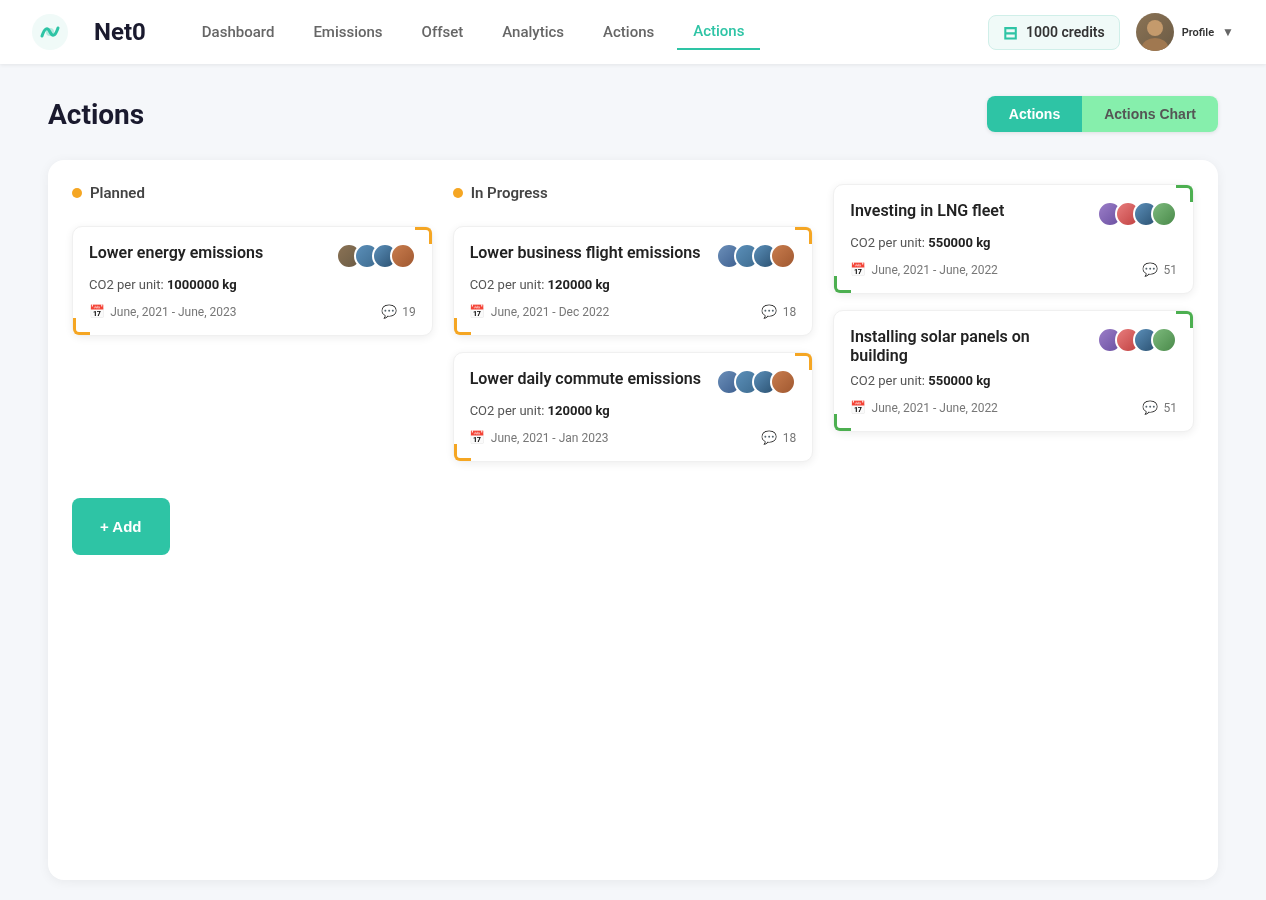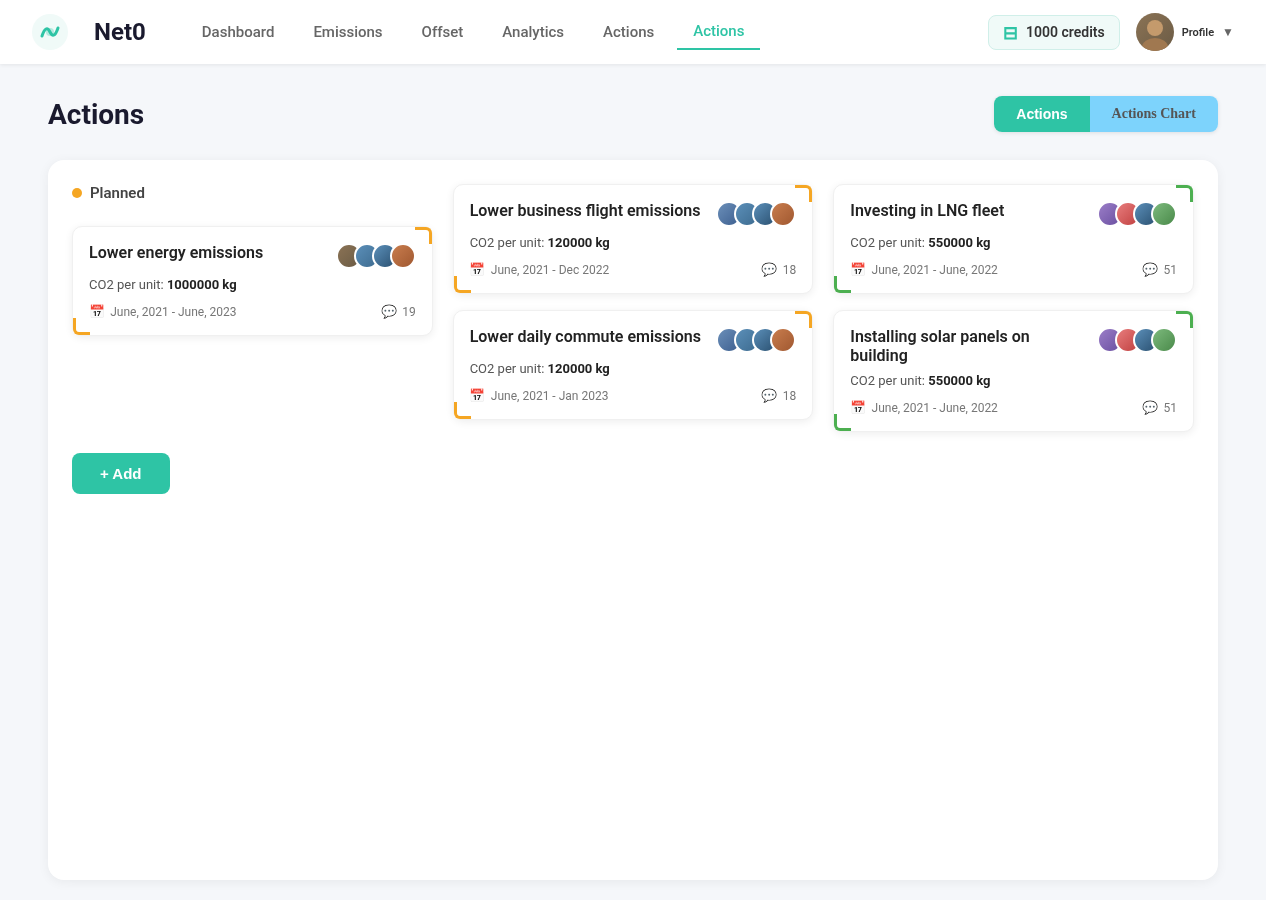--- a/index.html
+++ b/index.html
@@ -134,23 +134,22 @@
       font-weight: 600;
       border: none;
       cursor: pointer;
       transition: background 0.2s, color 0.2s;
     }
     .toggle-btn.active {
       background: #2ec4a5;
       color: #fff;
     }
     .toggle-btn.inactive {
-      background: #7dd3fc;
+      background: #86efac;
       color: #555;
-      font-family: Liberation Serif, serif;
     }
 
     
     .board {
       background: #fff;
       border-radius: 16px;
       padding: 24px;
       box-shadow: 0 2px 12px rgba(0,0,0,0.06);
       min-height: 720px;
     }
@@ -288,25 +287,25 @@
       font-size: 13px;
       color: #aaa;
     }
 
     
     .add-btn {
       background: #2ec4a5;
       color: #fff;
       border: none;
       border-radius: 8px;
-      padding: 12px 28px;
+      padding: 20px 28px;
       font-size: 15px;
       font-weight: 600;
       cursor: pointer;
-      margin-top: 5px;
+      margin-top: 20px;
       transition: background 0.2s;
     }
   </style>
 </head>
 <body>
 
 <nav>
   <a class="nav-logo">
     <svg class="logo-icon" viewBox="0 0 36 36" fill="none" xmlns="http://www.w3.org/2000/svg">
       <circle cx="18" cy="18" r="18" fill="#f0faf8"></circle>
@@ -381,20 +380,24 @@
             </div>
             <div class="card-comments">
               <span class="icon-msg">💬</span>
               <span>19</span>
             </div>
           </div>
         </div>
       </div>
 
       <div>
+        <div class="column-header">
+          <span class="status-dot dot-inprogress"></span>
+          <span class="column-title">In Progress</span>
+        </div>
 
         <div class="card">
           <div class="card-header">
             <span class="card-title">Lower business flight emissions</span>
             <div class="avatar-group">
               <div class="avatar-sm b1"></div>
               <div class="avatar-sm a2"></div>
               <div class="avatar-sm a3"></div>
               <div class="avatar-sm a4"></div>
             </div>

